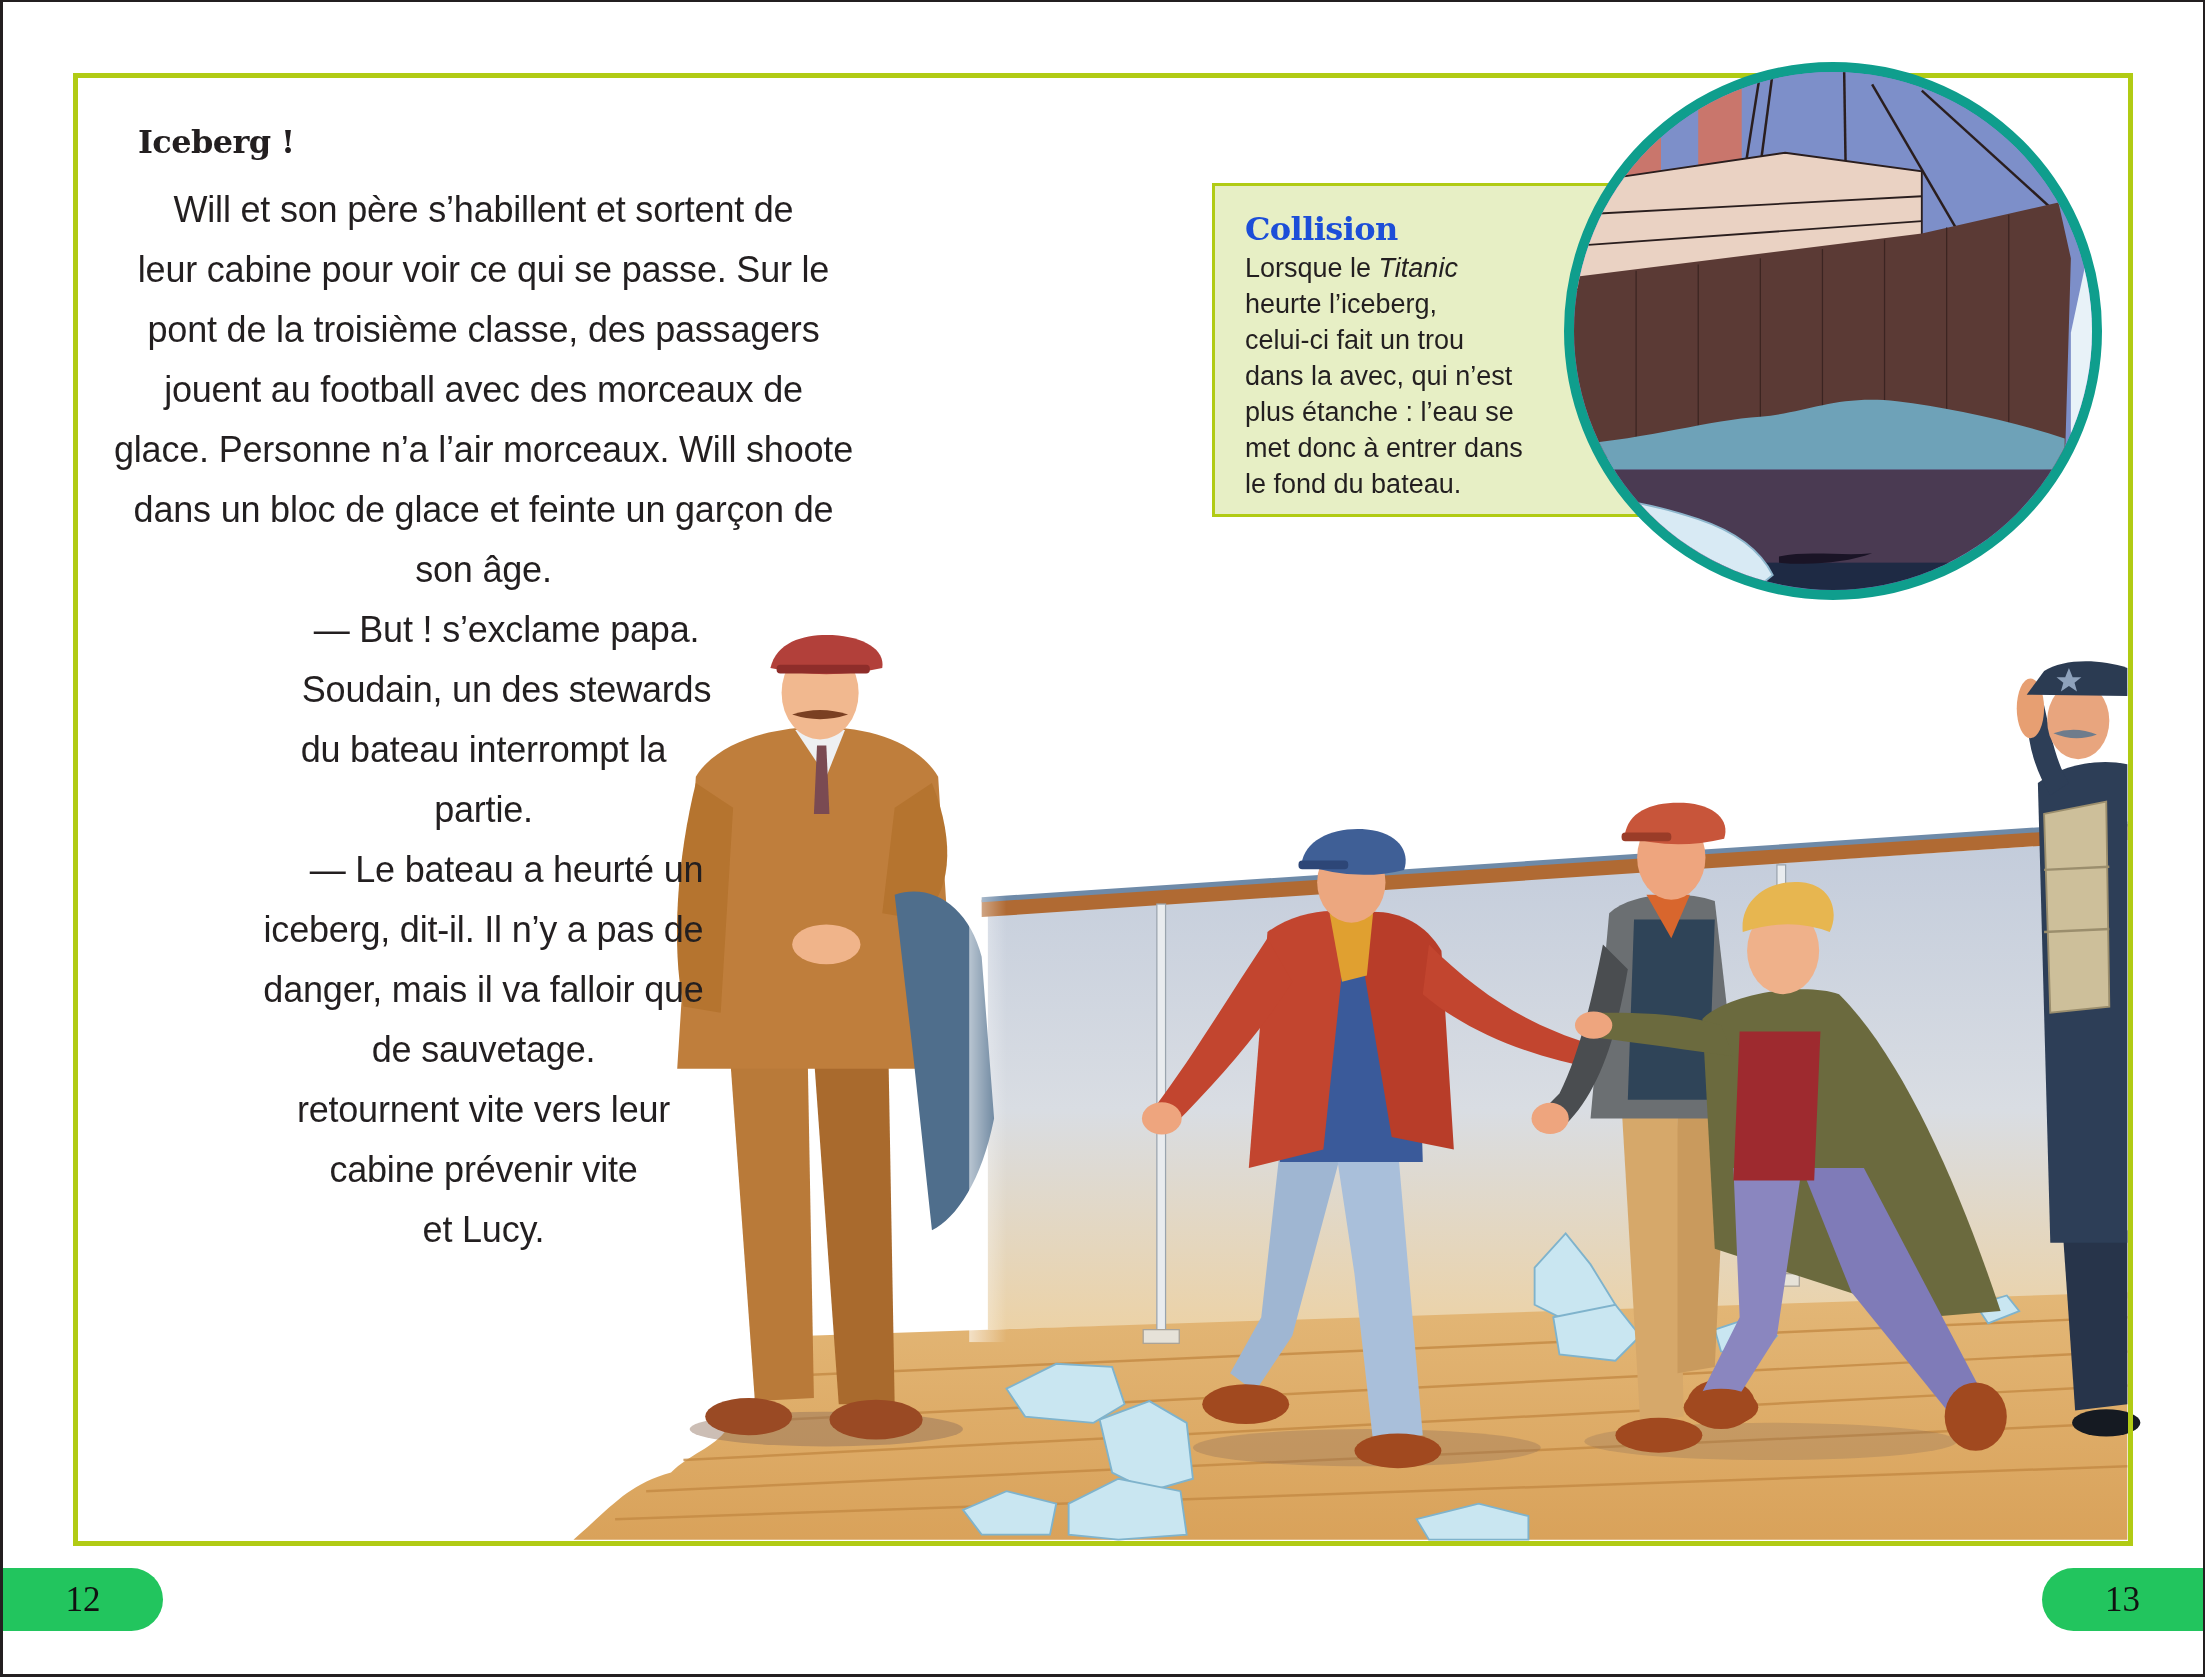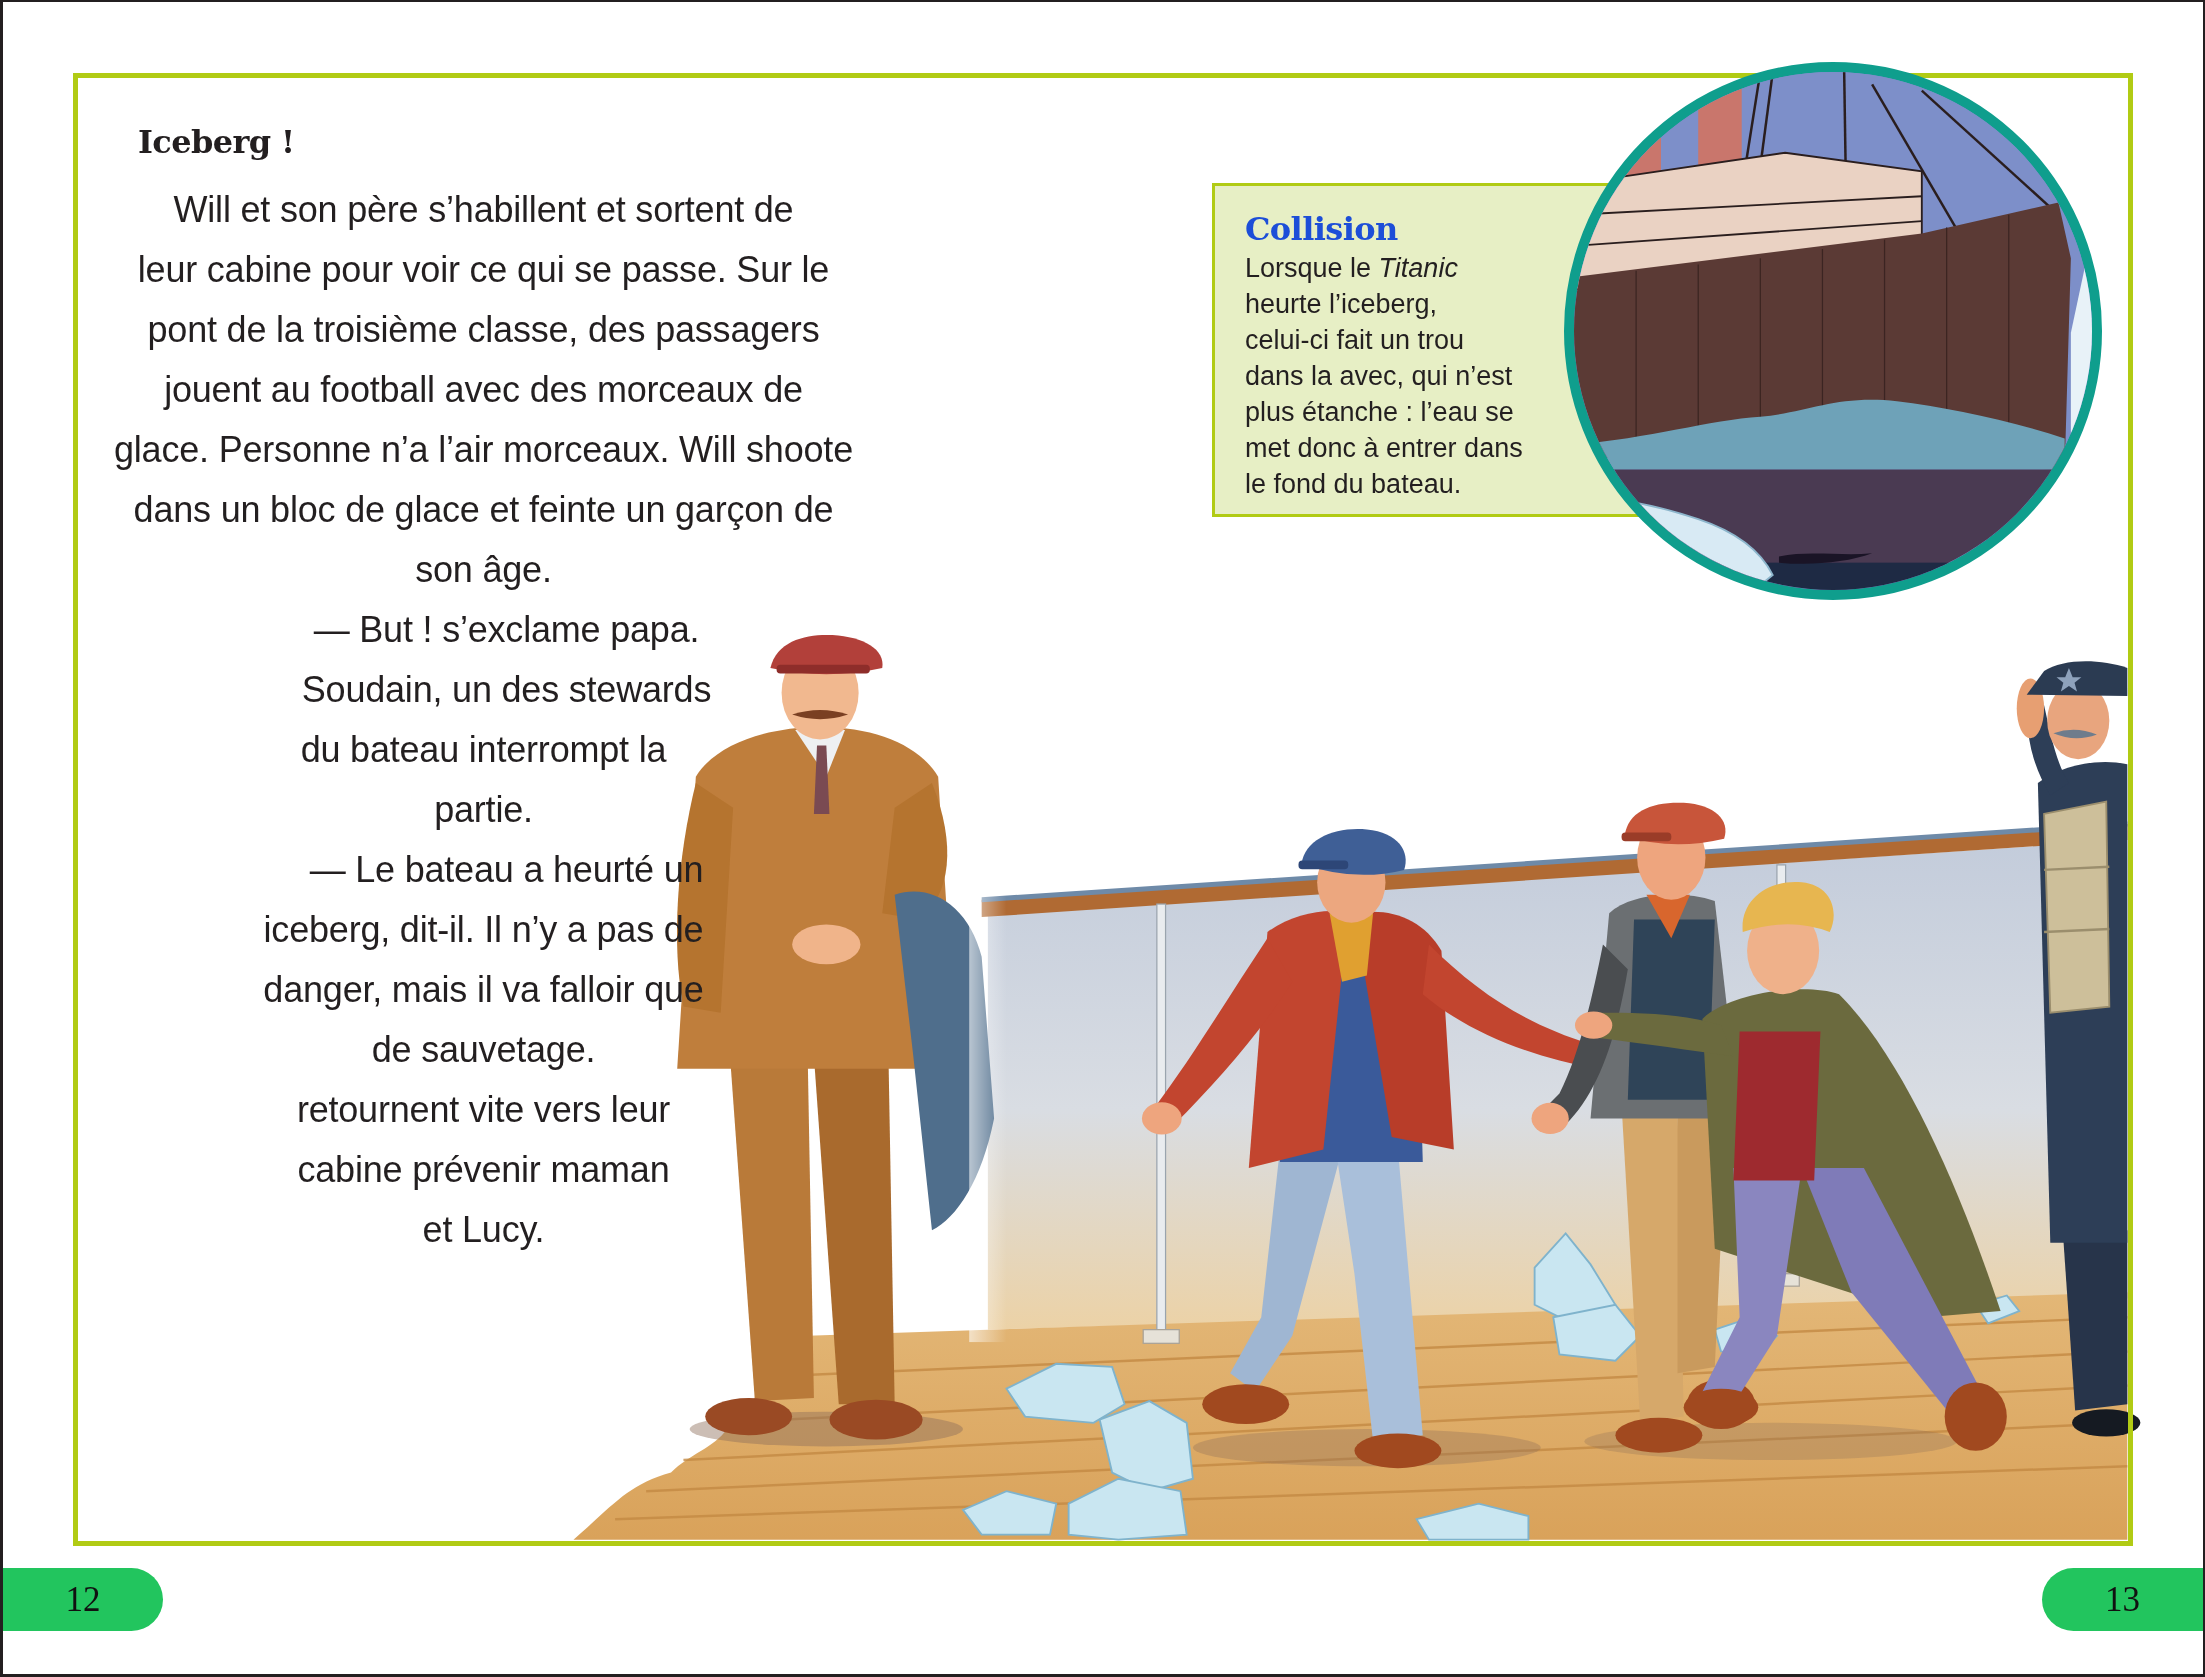--- a/index.html
+++ b/index.html
@@ -193,21 +193,21 @@
   <span class="line">son âge.</span>
   <span class="line indent">— But ! s’exclame papa.</span>
   <span class="line indent">Soudain, un des stewards</span>
   <span class="line">du bateau interrompt la</span>
   <span class="line">partie.</span>
   <span class="line indent">— Le bateau a heurté un</span>
   <span class="line">iceberg, dit-il. Il n’y a pas de</span>
   <span class="line">danger, mais il va falloir que</span>
   <span class="line">de sauvetage.</span>
   <span class="line">retournent vite vers leur</span>
-  <span class="line">cabine prévenir maman</span>
+  <span class="line">cabine prévenir vite</span>
   <span class="line">et Lucy.</span>
 </div>
 
 <div class="sidebar">
   <div class="sidebar-title">Collision</div>
   <div class="sidebar-body">
     <span class="line"><span>Lorsque le </span><em>Titanic</em></span>
     <span class="line">heurte l’iceberg,</span>
     <span class="line">celui-ci fait un trou</span>
     <span class="line">dans la avec, qui n’est</span>

